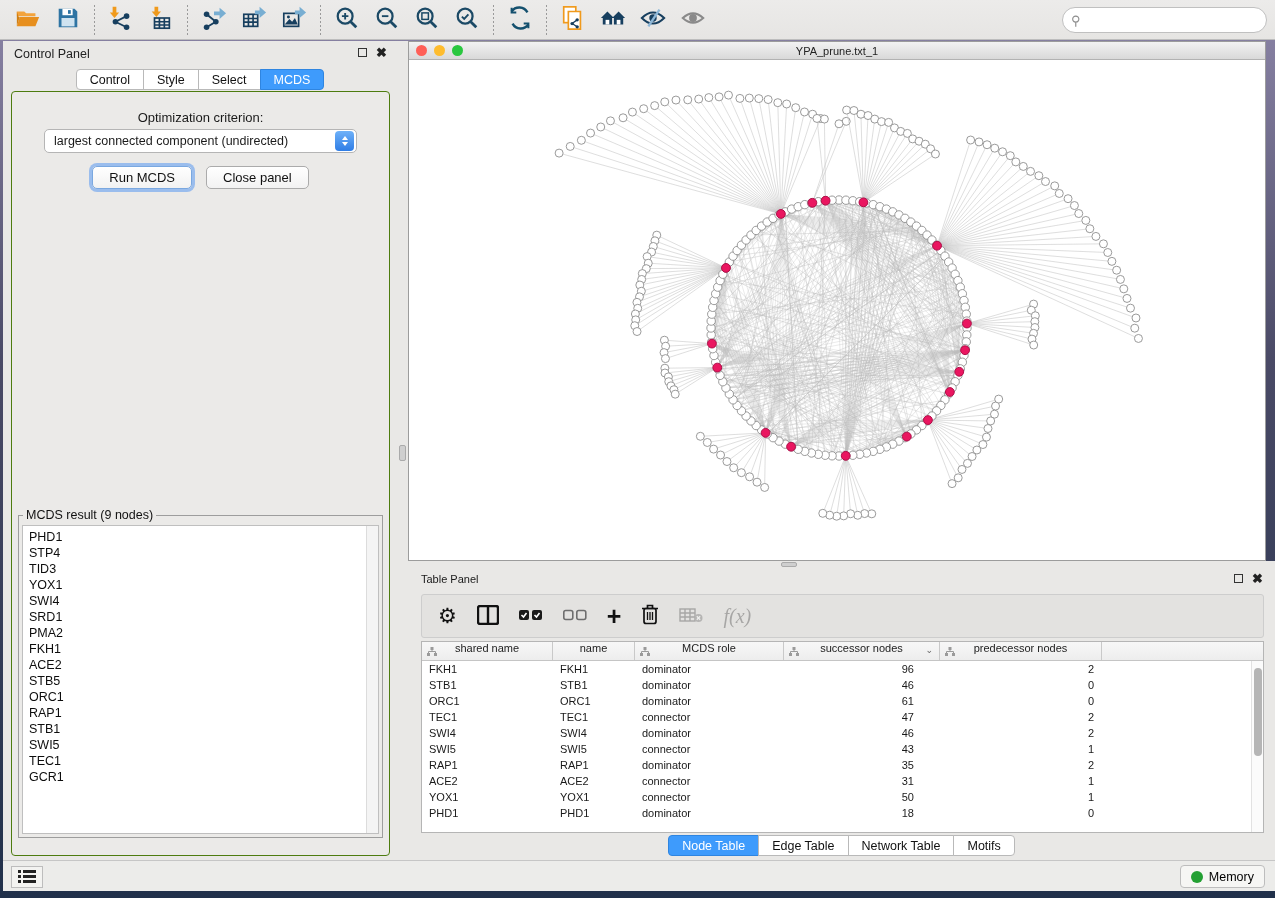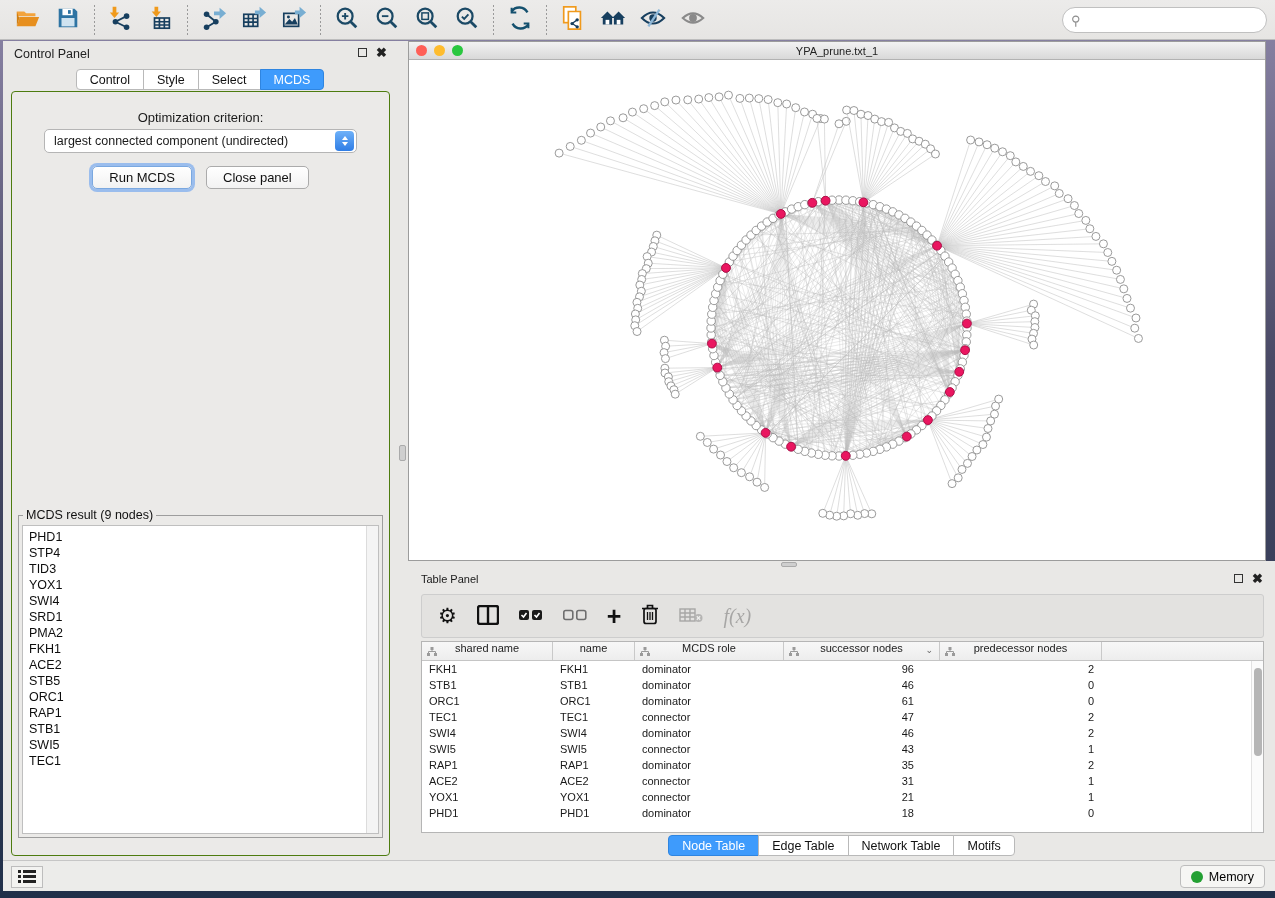--- a/index.html
+++ b/index.html
@@ -323,20 +323,21 @@
             <div>SRD1</div>
             <div>PMA2</div>
             <div>FKH1</div>
             <div>ACE2</div>
             <div>STB5</div>
             <div>ORC1</div>
             <div>RAP1</div>
             <div>STB1</div>
             <div>SWI5</div>
             <div>TEC1</div>
+            <div>GCR1</div>
           </div>
         <div class="result-scroll"></div>
       </div>
     </fieldset>
   </div>
 </div>
 
 <div class="v-split">
     <div class="thumb"></div>
   </div>
@@ -1493,21 +1494,21 @@
           <div class="td txt" style="width: 131px;">ACE2</div>
           <div class="td txt" style="width: 82px;">ACE2</div>
           <div class="td txt" style="width: 149px;">connector</div>
           <div class="td num-s" style="width: 156px;">31</div>
           <div class="td num-p" style="width: 162px;">1</div>
         </div>
         <div class="trow">
           <div class="td txt" style="width: 131px;">YOX1</div>
           <div class="td txt" style="width: 82px;">YOX1</div>
           <div class="td txt" style="width: 149px;">connector</div>
-          <div class="td num-s" style="width: 156px;">21</div>
+          <div class="td num-s" style="width: 156px;">50</div>
           <div class="td num-p" style="width: 162px;">1</div>
         </div>
         <div class="trow">
           <div class="td txt" style="width: 131px;">PHD1</div>
           <div class="td txt" style="width: 82px;">PHD1</div>
           <div class="td txt" style="width: 149px;">dominator</div>
           <div class="td num-s" style="width: 156px;">18</div>
           <div class="td num-p" style="width: 162px;">0</div>
         </div>
       </div>

